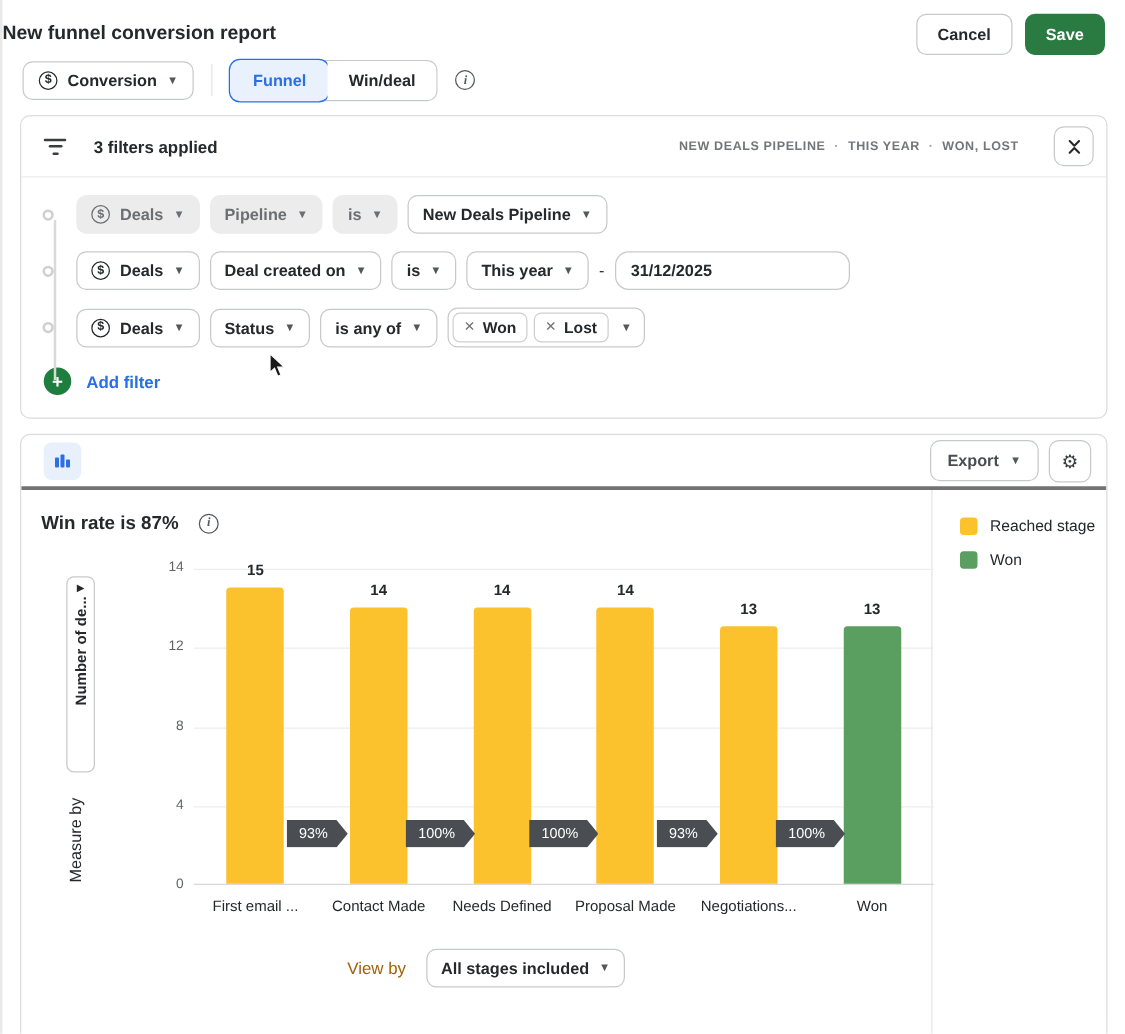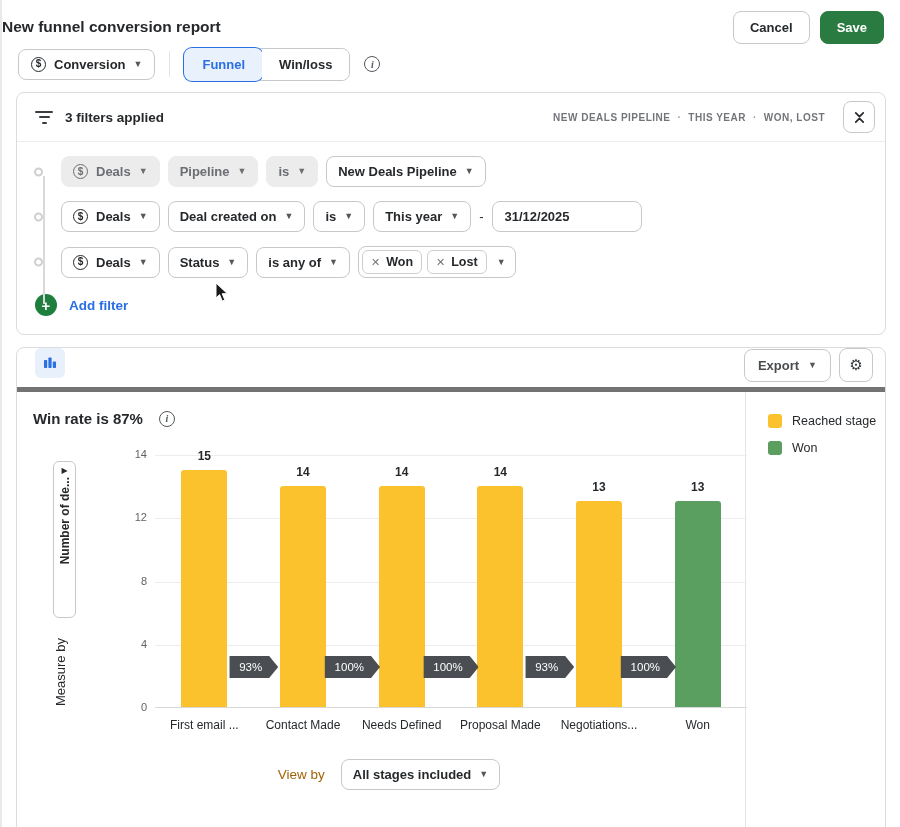--- a/index.html
+++ b/index.html
@@ -24,48 +24,48 @@
   .dollar-icon { display:inline-flex; align-items:center; justify-content:center; width:15px; height:15px; border:1.4px solid #26292c; border-radius:50%; font-size:10px; font-weight:700; line-height:1; }
   .vdiv { width:1px; height:26px; background:#e3e3e3; }
   .tab-group { display:flex; border:1px solid #c6c9cc; border-radius:8px; }
   .tab { padding:8px 17px; font-size:13px; font-weight:700; cursor:pointer; background:#fff; border-radius:8px; color:#26292c; }
   .tab.active { background:#e9f1fd; color:#2a6fe3; box-shadow:0 0 0 1px #2a6fe3; margin:-1px; padding:9px 18px; }
   .tab:last-child { border-radius:0 8px 8px 0; }
   .info-icon { display:inline-flex; align-items:center; justify-content:center; width:16px; height:16px; border:1.5px solid #54585c; border-radius:50%; font-size:10px; font-weight:700; color:#54585c; font-family:"Liberation Serif",serif; font-style:italic; }
 
   
   .filters-card { margin:2px 14px 12px 14px; border:1px solid #dcdcdc; border-radius:8px; background:#fff; }
-  .filters-header { display:flex; align-items:center; gap:12px; padding:8px 10px 8px 18px; }
+  .filters-header { display:flex; align-items:center; gap:22px; padding:8px 10px 8px 18px; }
   .filter-icon { display:inline-flex; flex-direction:column; gap:3.5px; align-items:center; width:18px; }
   .filter-icon i { display:block; height:2px; background:#3a3d40; border-radius:1px; }
   .filter-icon i:nth-child(1){ width:18px; } .filter-icon i:nth-child(2){ width:11px; } .filter-icon i:nth-child(3){ width:5px; }
   .filters-title { font-size:13.5px; font-weight:700; }
   .filters-summary { margin-left:auto; display:flex; align-items:center; gap:7px; font-size:10px; font-weight:700; letter-spacing:.5px; color:#73757a; }
   .sum-dot { color:#9a9da1; font-weight:700; }
   .collapse-btn { width:32px; height:32px; border:1px solid #c6c9cc; border-radius:8px; background:#fff; display:flex; align-items:center; justify-content:center; cursor:pointer; margin-left:6px; }
   .filters-body { border-top:1px solid #ececec; padding:14px 16px 10px 16px; position:relative; }
   .rail { position:absolute; left:26px; top:34px; height:128px; width:1.5px; background:#d9d9d9; }
   .frow { display:flex; align-items:center; gap:8px; margin-bottom:14px; padding-left:28px; position:relative; }
   .fnode { position:absolute; left:1px; top:50%; transform:translateY(-50%); width:9px; height:9px; border:2px solid #cfcfcf; border-radius:50%; background:#fff; }
   .gdd { display:inline-flex; align-items:center; gap:8px; background:#ececec; border:1px solid #ececec; color:#6b6e72; font-weight:700; font-size:13px; border-radius:8px; padding:7px 11px; cursor:pointer; font-family:inherit; }
   .gdd .dollar-icon, .gdd .caret { border-color:#6b6e72; color:#6b6e72; }
   .wdd { display:inline-flex; align-items:center; gap:8px; background:#fff; border:1px solid #c6c9cc; color:#26292c; font-weight:700; font-size:13px; border-radius:8px; padding:7px 11px; cursor:pointer; font-family:inherit; }
   .date-input { width:160px; border:1px solid #c6c9cc; border-radius:8px; padding:7px 12px; font-size:13px; font-weight:600; font-family:inherit; color:#26292c; }
-  .date-input.to { width:150px; }
+  .date-input.to { width:188px;border-radius:11px; }
   .range-sep { font-size:13px; color:#26292c; }
   .multisel { display:inline-flex; align-items:center; gap:5px; border:1px solid #c6c9cc; border-radius:8px; padding:3px 9px 3px 3px; cursor:pointer; background:#fff; }
   .chip { display:inline-flex; align-items:center; gap:6px; border:1px solid #cfcfcf; border-radius:6px; padding:4px 8px; font-size:12.5px; font-weight:700; background:#fff; }
   .chip-x { color:#73757a; font-size:11px; line-height:1; cursor:pointer; }
   .add-filter { display:flex; align-items:center; gap:12px; padding-left:2px; margin:16px 0 8px 0; cursor:pointer; width:max-content; }
   .plus-circle { width:22px; height:22px; border-radius:50%; background:#1e7e3e; color:#fff; display:flex; align-items:center; justify-content:center; font-size:15px; font-weight:700; line-height:1; }
   .add-label { color:#2a6fe3; font-weight:700; font-size:13.5px; }
 
   
   .chart-card { margin:0 14px; border:1px solid #dcdcdc; border-radius:8px; background:#fff; height:512px; overflow:hidden; }
-  .chart-toolbar { display:flex; align-items:flex-start; padding:0 12px; height:44px; border-bottom:5px solid #737373; }
+  .chart-toolbar { display:flex; align-items:center; padding:0 12px; height:44px; border-bottom:3px solid #737373; }
   .charttype-btn { width:30px; height:30px; border-radius:6px; background:#e8f0fc; border:none; display:flex; align-items:center; justify-content:center; cursor:pointer; margin-left:6px; }
   .toolbar-right { margin-left:auto; display:flex; gap:8px; align-items:center; }
   .export-btn { display:inline-flex; align-items:center; gap:9px; font-size:13px; font-weight:700; color:#4a4d50; border:1px solid #c6c9cc; border-radius:8px; background:#fff; padding:8px 13px; cursor:pointer; font-family:inherit; }
   .gear-btn { width:34px; height:34px; border:1px solid #c6c9cc; border-radius:8px; background:#fff; display:flex; align-items:center; justify-content:center; cursor:pointer; font-size:15px; color:#3a3d40; }
   .chart-content { display:flex; height:467px; }
   .chart-main { width:728px; padding:18px 0 0 16px; position:relative; }
   .chart-aside { flex:1; border-left:1px solid #e5e5e5; padding:22px 0 0 22px; }
   .legend-item { display:flex; align-items:center; gap:10px; margin-bottom:13px; }
   .swatch { width:14px; height:14px; border-radius:3px; flex:0 0 auto; }
   .legend-label { font-size:12.5px; color:#26292c; }
@@ -107,21 +107,21 @@
 
   <div class="tabs-row">
     <button class="dd">
       <span class="dollar-icon">$</span>
       <span>Conversion</span>
       <span class="caret">▼</span>
     </button>
     <div class="vdiv"></div>
     <div class="tab-group">
       <div class="tab active">Funnel</div>
-      <div class="tab">Win/loss</div>
+      <div class="tab">Win/deal</div>
     </div>
     <span class="info-icon">i</span>
   </div>
 
   <div class="filters-card">
     <div class="filters-header">
       <span class="filter-icon">
           <i></i>
           <i></i>
           <i></i>

